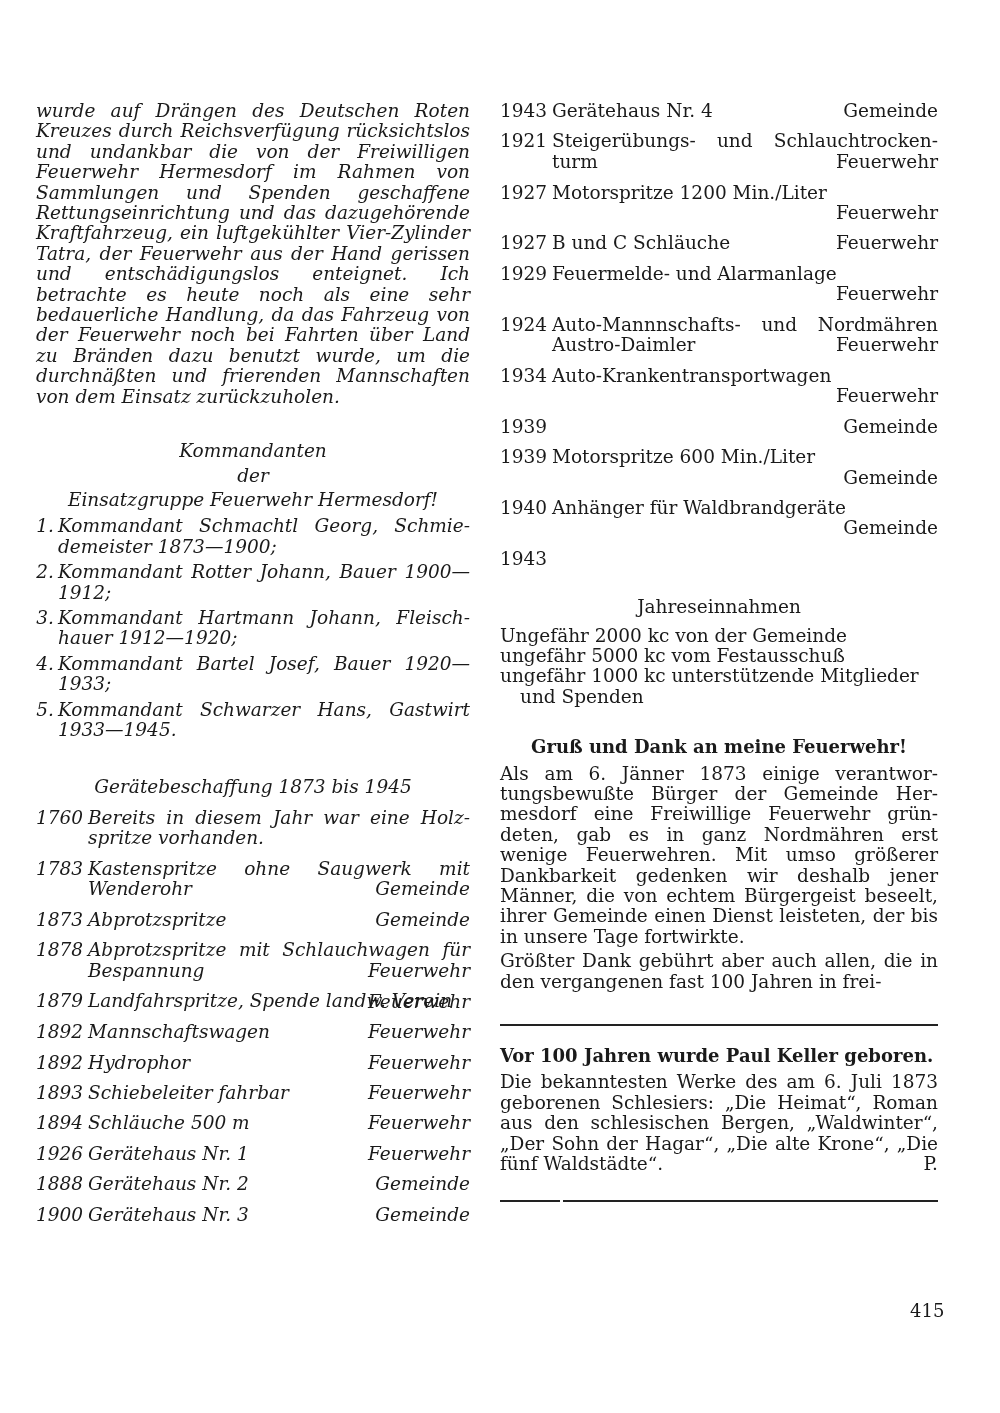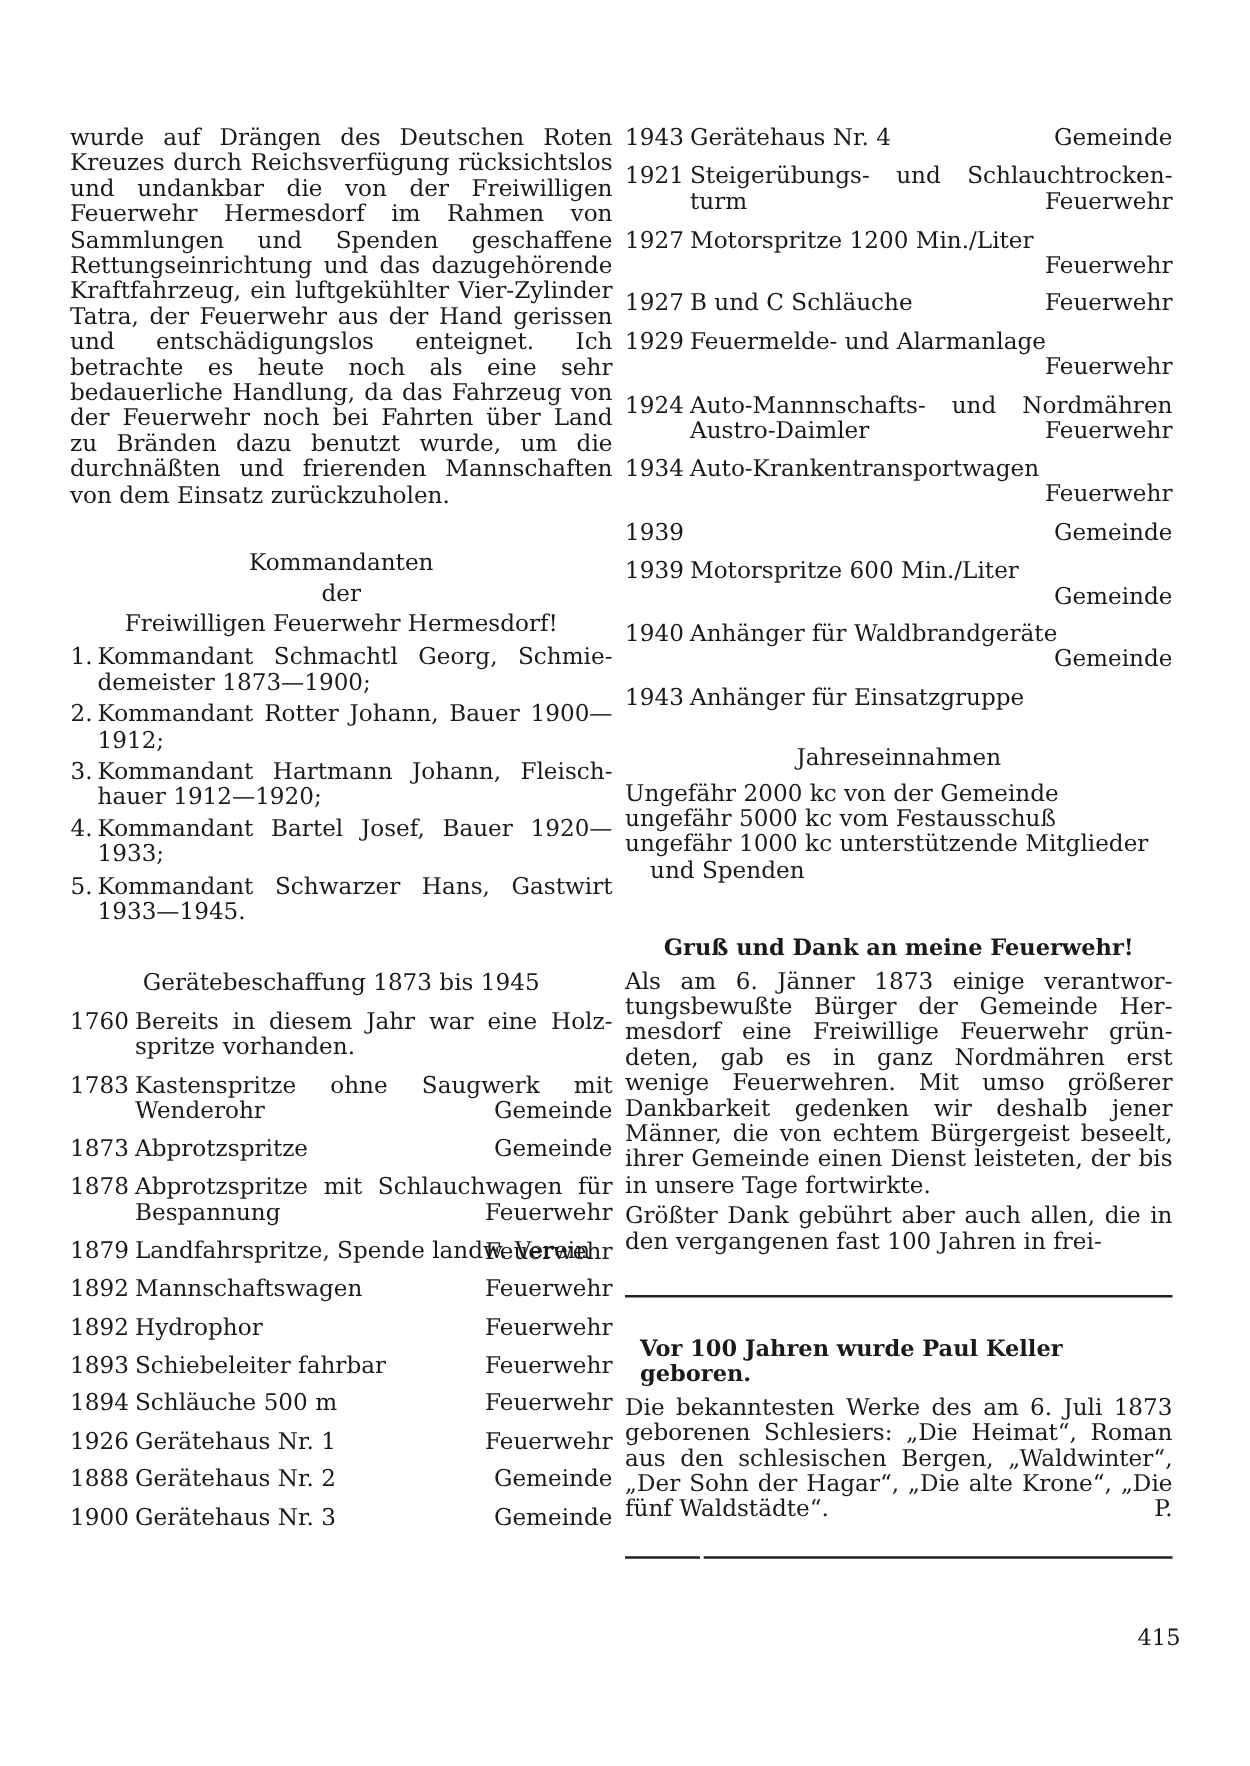--- a/index.html
+++ b/index.html
@@ -1,23 +1,23 @@
 <!DOCTYPE html>
 <html><head>
 <meta charset="utf-8">
 <style>
   html, body { margin: 0; padding: 0; background: #ffffff; }
   body { width: 1000px; height: 1413px; position: relative; overflow: hidden;
          font-family: "DejaVu Serif", "Liberation Serif", serif; color: #1a1a1a; }
   .col { position: absolute; top: 101px; font-size: 18.5px; line-height: 20.4px; }
-  .col-left { left: 56px; width: 434px; }
+  .col-left { left: 36px; width: 434px; font-style: italic; }
   .col-right { left: 500px; width: 438px; }
   .para { text-align: justify; hyphens: manual; margin: 0; }
   .heading { text-align: center; margin: 0; }
-  .bold-heading { font-weight: bold; text-align: center; margin: 12px; font-size: 18px; }
+  .bold-heading { font-weight: bold; text-align: center; margin: 0; font-size: 18px; }
   .bold-heading.left { text-align: left; }
   .entry { display: flex; margin: 0 0 10px 0; }
   .entry .year { flex: 0 0 52px; }
   .entry .body { flex: 1; text-align: justify; }
   .entry .owner { display: block; text-align: right; }
   .inline-owner { display: flex; justify-content: space-between; }
   .kdt { display: flex; margin: 0 0 5px 0; }
   .kdt .num { flex: 0 0 18px; text-align: right; padding-right: 4px; }
   .kdt .txt { flex: 1; text-align: justify; }
   .income-line { margin: 0; text-indent: -20px; padding-left: 20px; }
@@ -29,21 +29,21 @@
 </style>
 </head>
 <body>
 
 <div class="col col-left">
   <p class="para">wurde auf Drängen des Deutschen Roten Kreuzes durch Reichsverfügung rücksichts­los und undankbar die von der Freiwilligen Feuerwehr Hermesdorf im Rahmen von Sammlungen und Spenden geschaffene Rettungseinrichtung und das dazuge­hörende Kraftfahrzeug, ein luftgekühlter Vier-Zylinder Tatra, der Feuerwehr aus der Hand gerissen und entschädigungs­los enteignet. Ich betrachte es heute noch als eine sehr bedauerliche Handlung, da das Fahrzeug von der Feuerwehr noch bei Fahrten über Land zu Bränden dazu benutzt wurde, um die durchnäßten und frierenden Mannschaften von dem Einsatz zurückzuholen.</p>
 
   <div style="height:34px"></div>
   <p class="heading">Kommandanten</p>
   <p class="heading" style="margin-top:4px">der</p>
-  <p class="heading" style="margin-top:4px;margin-bottom:6px">Freiwilligen Feuerwehr Hermesdorf!</p>
+  <p class="heading" style="margin-top:4px;margin-bottom:6px">Einsatzgruppe Feuerwehr Hermesdorf!</p>
 
   <div>
     <div class="kdt">
       <span class="num">1.</span>
       <span class="txt">Kommandant Schmachtl Georg, Schmie­demeister 1873—1900;</span>
     </div>
     <div class="kdt">
       <span class="num">2.</span>
       <span class="txt">Kommandant Rotter Johann, Bauer 1900—1912;</span>
     </div>
@@ -183,21 +183,20 @@
     <div class="entry">
       <span class="year">1939</span>
       <span class="body"><span>Motorspritze 600 Min./Liter</span><span class="owner">Gemeinde</span></span>
     </div>
     <div class="entry">
       <span class="year">1940</span>
       <span class="body"><span>Anhänger für Waldbrandgeräte</span><span class="owner">Gemeinde</span></span>
     </div>
     <div class="entry">
       <span class="year">1943</span>
-      <span class="body"><span>Anhänger für Einsatzgruppe</span></span>
     </div>
   </div>
 
   <div style="height:18px"></div>
   <p class="heading" style="margin-bottom:8px">Jahreseinnahmen</p>
   <div>
     <p class="income-line">Ungefähr 2000 kc von der Gemeinde</p>
     <p class="income-line">ungefähr 5000 kc vom Festausschuß</p>
     <p class="income-line">ungefähr 1000 kc unterstützende Mitglie­der und Spenden</p>
   </div>

